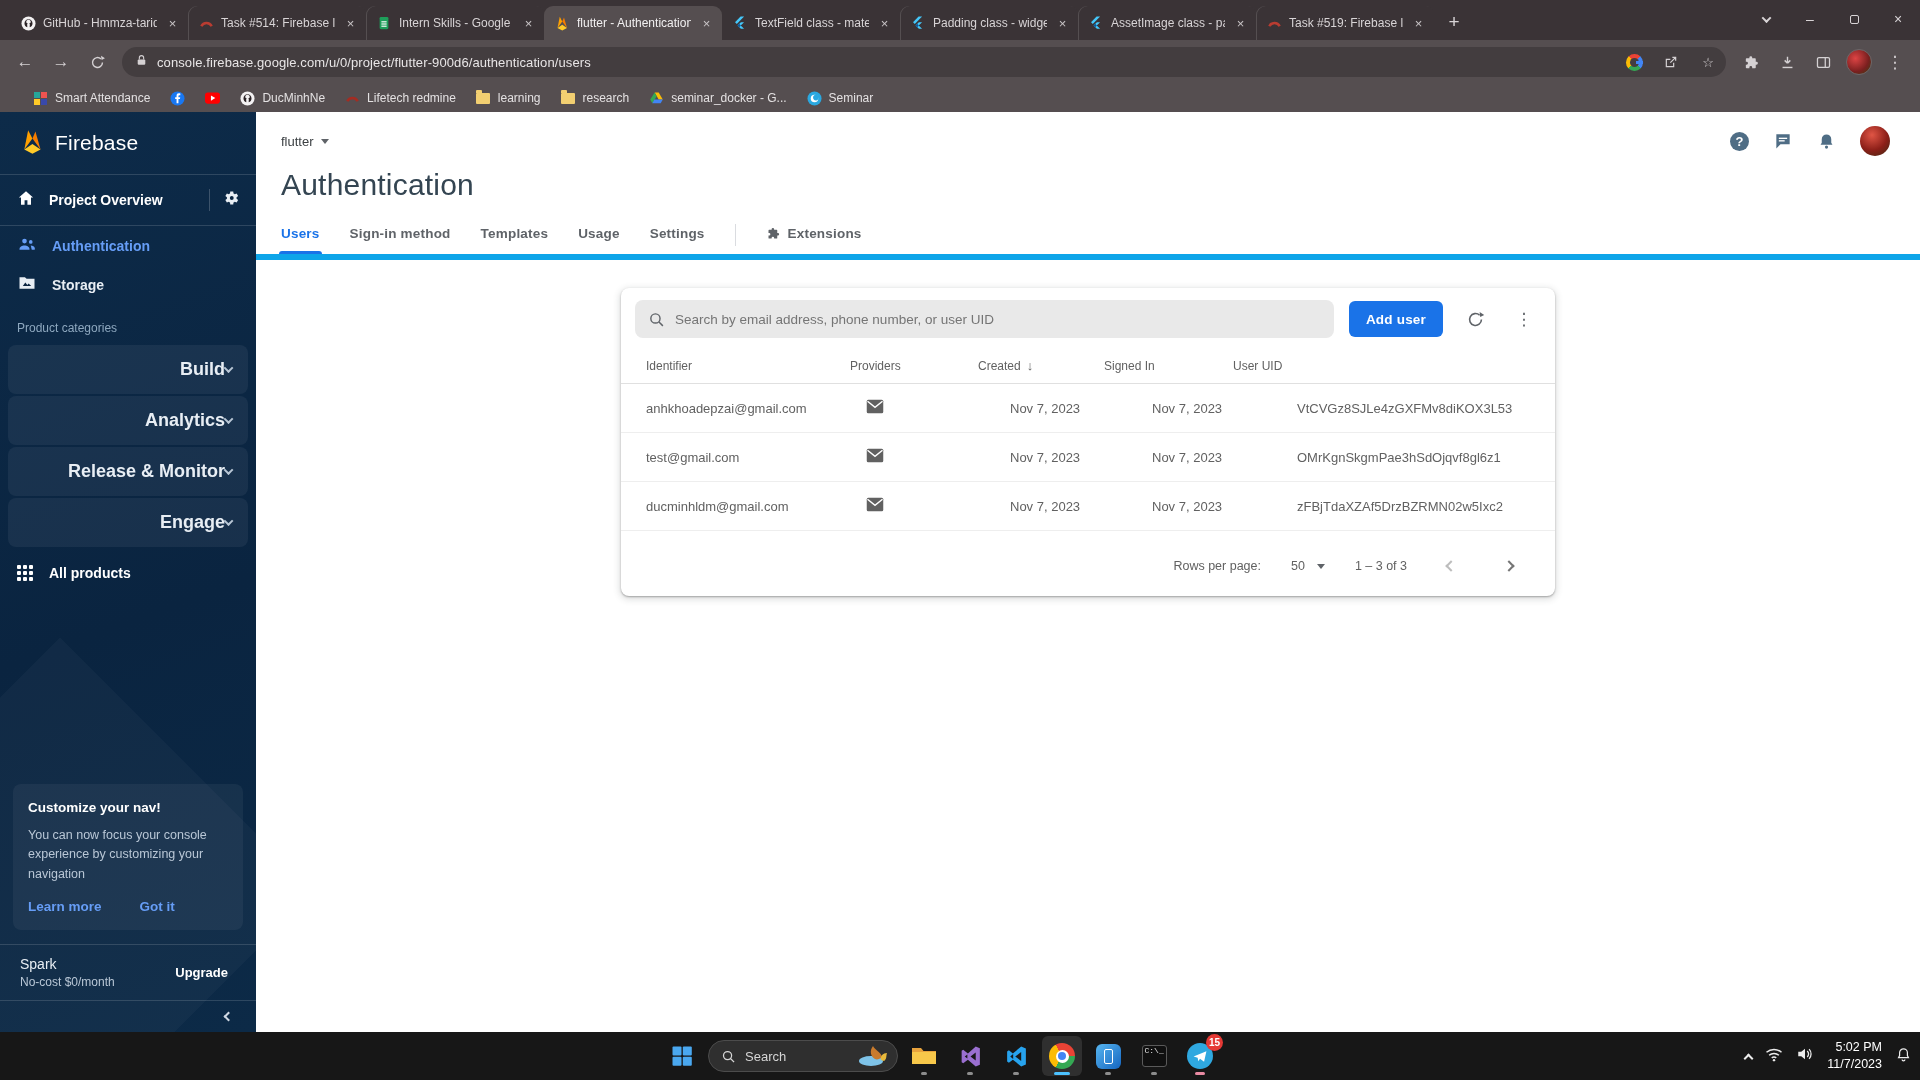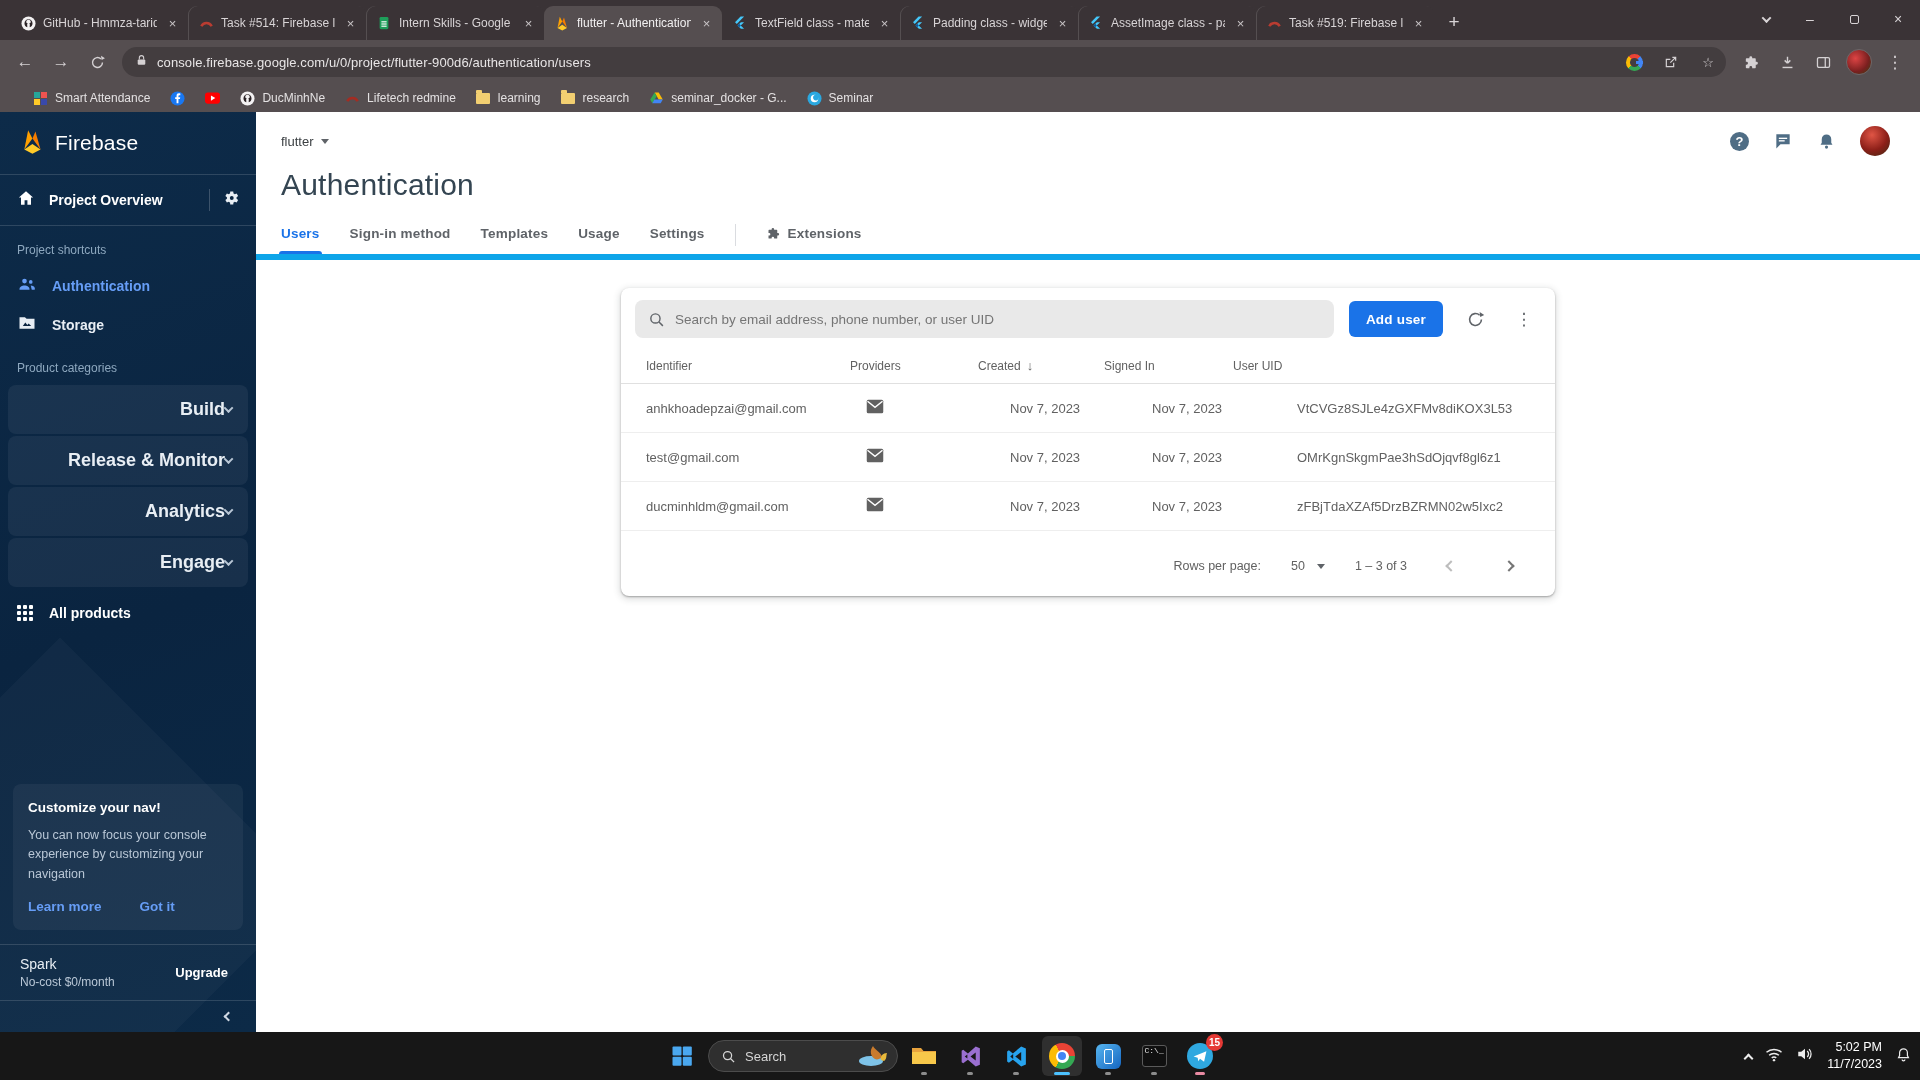--- a/index.html
+++ b/index.html
@@ -383,21 +383,20 @@
         <span><svg width="20" height="20" viewBox="0 0 24 24">
               <path fill="#fff" d="M12 4l8.5 7.5H18V20h-4.3v-5.4H10.3V20H6v-8.5H3.5z"></path>
             </svg></span>
         <span class="po-label">Project Overview</span>
         <span class="po-div"></span>
         <span><svg width="18" height="18" viewBox="0 0 24 24">
               <path fill="#e8eef4" d="M19.4 13a7.6 7.6 0 0 0 0-2l2.1-1.6-2-3.5-2.5 1a7.6 7.6 0 0 0-1.7-1L15 3.2h-4l-.3 2.7a7.6 7.6 0 0 0-1.7 1l-2.5-1-2 3.5L6.6 11a7.6 7.6 0 0 0 0 2l-2.1 1.6 2 3.5 2.5-1a7.6 7.6 0 0 0 1.7 1l.3 2.7h4l.3-2.7a7.6 7.6 0 0 0 1.7-1l2.5 1 2-3.5z"></path>
               <circle cx="13" cy="12" r="2.6" fill="#0a2440"></circle>
             </svg></span>
       </div>
-      <div class="sec-label">Project shortcuts</div>
       <div class="nav-item active">
         <span><svg width="20" height="20" viewBox="0 0 24 24">
               <circle cx="9" cy="8.5" r="2.8" fill="#669df6"></circle>
               <circle cx="16.5" cy="9.5" r="2.2" fill="#669df6"></circle>
               <path d="M3 18c0-2.6 3-4.1 6-4.1s6 1.5 6 4.1v.9H3z" fill="#669df6"></path>
               <path d="M16.5 13.7c2.3 0 4.8 1.2 4.8 3.3v1.9h-3.6" fill="#669df6"></path>
             </svg></span>
         <span>Authentication</span>
       </div>
       <div class="nav-item">
@@ -406,25 +405,25 @@
               <path fill="#0a2440" d="M7 15.5l3-4 2.4 3 1.6-2 3 3z"></path>
             </svg></span>
         <span>Storage</span>
       </div>
       <div class="sec-label">Product categories</div>
       <div class="cat">
         <span>Build</span>
         <span class="chev down" style="color:#b9c7d6"></span>
       </div>
       <div class="cat">
+        <span>Analytics</span>
+        <span class="chev down" style="color:#b9c7d6"></span>
+      </div>
+      <div class="cat">
         <span>Release &amp; Monitor</span>
-        <span class="chev down" style="color:#b9c7d6"></span>
-      </div>
-      <div class="cat">
-        <span>Analytics</span>
         <span class="chev down" style="color:#b9c7d6"></span>
       </div>
       <div class="cat">
         <span>Engage</span>
         <span class="chev down" style="color:#b9c7d6"></span>
       </div>
       <div class="allprod">
         <span class="grid-ic">
             <i></i>
             <i></i>

